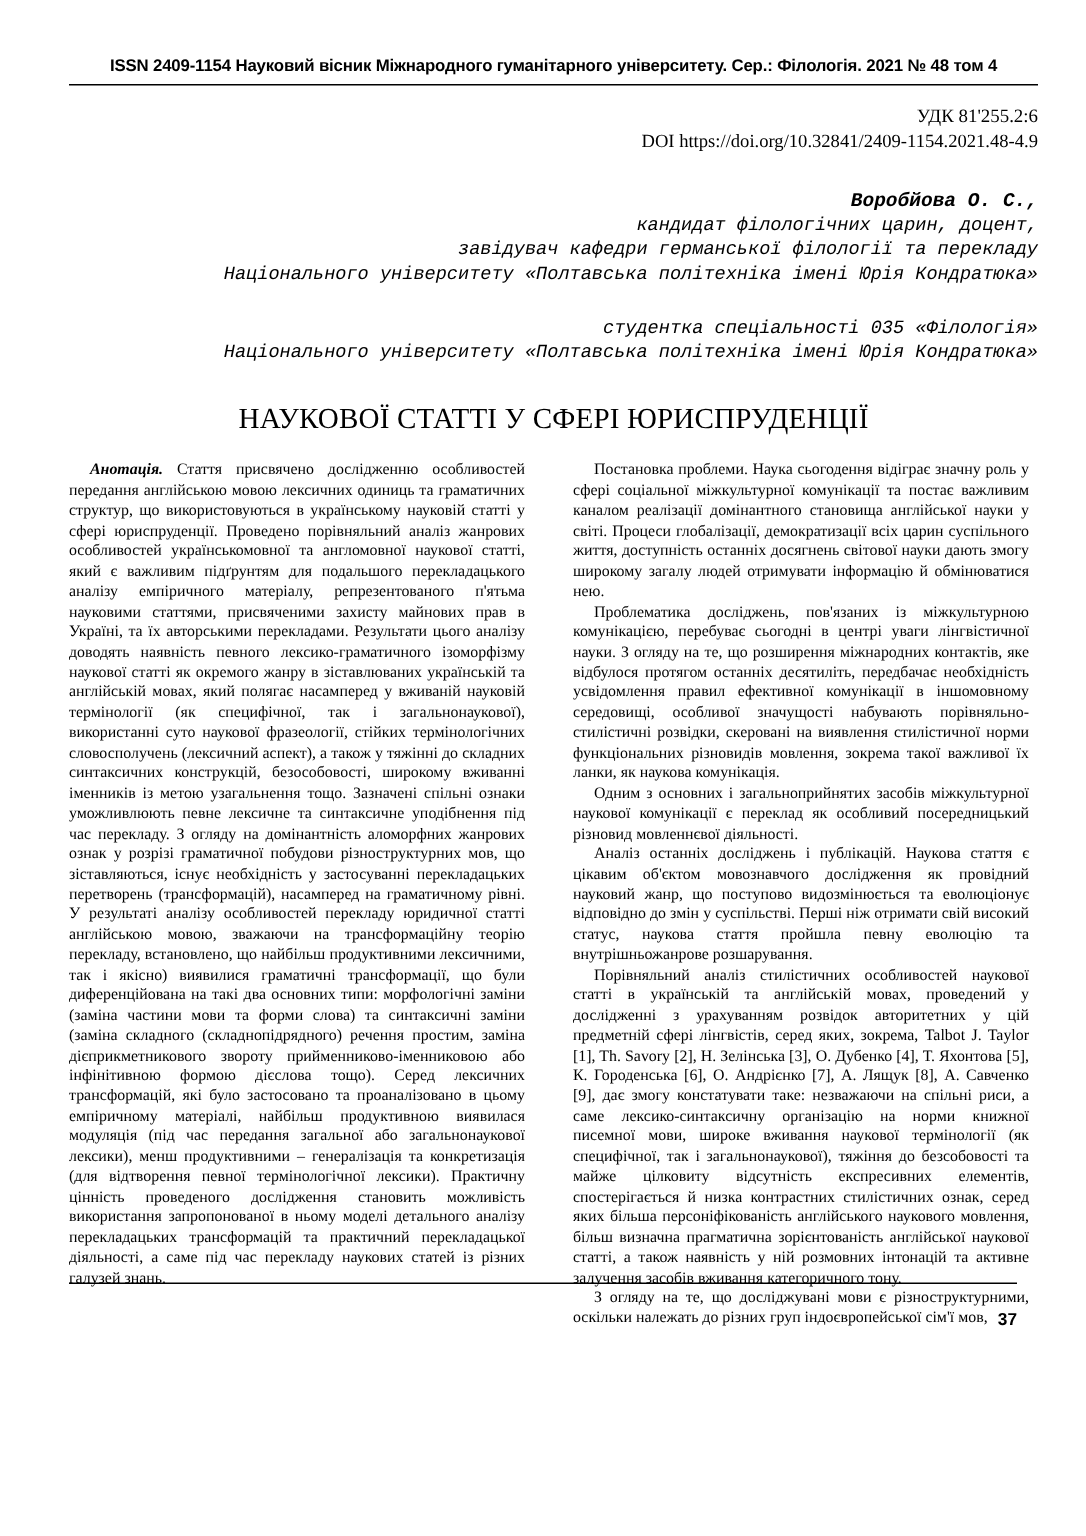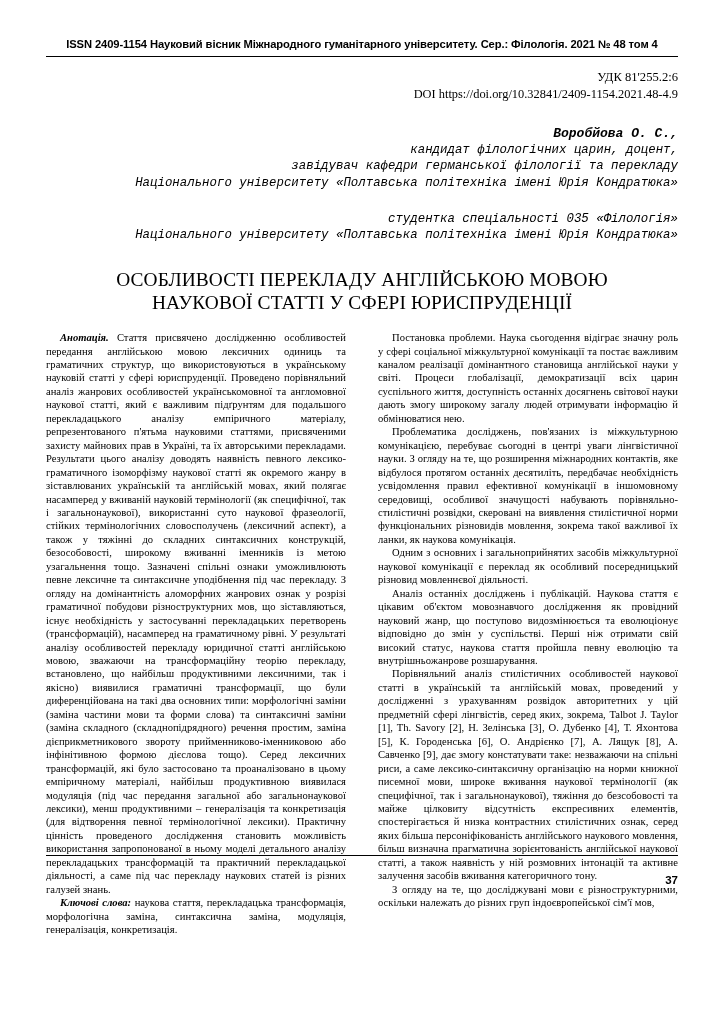--- a/index.html
+++ b/index.html
@@ -13,21 +13,21 @@
     font-family: "Liberation Serif", serif;
     color: #000000;
     position: relative;
     overflow: hidden;
   }
   .page {
     position: relative;
     width: 724px;
     height: 906px;
     box-sizing: border-box;
-    padding: 38px 46px 20px 46px;
+    padding: 38px 32px 20px 46px;
   }
   .running-head {
     font-family: "Liberation Sans", sans-serif;
     font-weight: bold;
     font-size: 11.2px;
     text-align: center;
     letter-spacing: -0.1px;
     white-space: nowrap;
   }
   .rule {
@@ -126,29 +126,27 @@
     <div>завідувач кафедри германської філології та перекладу</div>
     <div>Національного університету «Полтавська політехніка імені Юрія Кондратюка»</div>
   </div>
 
   <div class="author-block second">
     <div>студентка спеціальності 035 «Філологія»</div>
     <div>Національного університету «Полтавська політехніка імені Юрія Кондратюка»</div>
   </div>
 
   <div class="title">
-    <div>ОСОБЛИВОСТІ ПЕРЕКЛАДУ АНГЛІЙСЬКОЮ МОВОЮ</div>
     <div>НАУКОВОЇ СТАТТІ У СФЕРІ ЮРИСПРУДЕНЦІЇ</div>
   </div>
 
   <div class="columns">
 
     <div class="col">
       <p><span class="lead">Анотація.</span><span> Стаття присвячено дослідженню особливостей передання англійською мовою лексичних одиниць та граматичних структур, що використовуються в українському науковій статті у сфері юриспруденції. Проведено порівняльний аналіз жанрових особливостей українськомовної та англомовної наукової статті, який є важливим підґрунтям для подальшого перекладацького аналізу емпіричного матеріалу, репрезентованого п'ятьма науковими статтями, присвяченими захисту майнових прав в Україні, та їх авторськими перекладами. Результати цього аналізу доводять наявність певного лексико-граматичного ізоморфізму наукової статті як окремого жанру в зіставлюваних українській та англійській мовах, який полягає насамперед у вживаній науковій термінології (як специфічної, так і загальнонаукової), використанні суто наукової фразеології, стійких термінологічних словосполучень (лексичний аспект), а також у тяжінні до складних синтаксичних конструкцій, безособовості, широкому вживанні іменників із метою узагальнення тощо. Зазначені спільні ознаки уможливлюють певне лексичне та синтаксичне уподібнення під час перекладу. З огляду на домінантність аломорфних жанрових ознак у розрізі граматичної побудови різноструктурних мов, що зіставляються, існує необхідність у застосуванні перекладацьких перетворень (трансформацій), насамперед на граматичному рівні. У результаті аналізу особливостей перекладу юридичної статті англійською мовою, зважаючи на трансформаційну теорію перекладу, встановлено, що найбільш продуктивними лексичними, так і якісно) виявилися граматичні трансформації, що були диференційована на такі два основних типи: морфологічні заміни (заміна частини мови та форми слова) та синтаксичні заміни (заміна складного (складнопідрядного) речення простим, заміна дієприкметникового звороту прийменниково-іменниковою або інфінітивною формою дієслова тощо). Серед лексичних трансформацій, які було застосовано та проаналізовано в цьому емпіричному матеріалі, найбільш продуктивною виявилася модуляція (під час передання загальної або загальнонаукової лексики), менш продуктивними – генералізація та конкретизація (для відтворення певної термінологічної лексики). Практичну цінність проведеного дослідження становить можливість використання запропонованої в ньому моделі детального аналізу перекладацьких трансформацій та практичний перекладацької діяльності, а саме під час перекладу наукових статей із різних галузей знань.</span></p>
-      <p><span class="lead">Ключові слова:</span><span> наукова стаття, перекладацька трансформація, морфологічна заміна, синтаксична заміна, модуляція, генералізація, конкретизація.</span></p>
     </div>
 
     <div class="col">
       <p><span class="bold">Постановка проблеми.</span><span> Наука сьогодення відіграє значну роль у сфері соціальної міжкультурної комунікації та постає важливим каналом реалізації домінантного становища англійської науки у світі. Процеси глобалізації, демократизації всіх царин суспільного життя, доступність останніх досягнень світової науки дають змогу широкому загалу людей отримувати інформацію й обмінюватися нею.</span></p>
       <p><span>Проблематика досліджень, пов'язаних із міжкультурною комунікацією, перебуває сьогодні в центрі уваги лінгвістичної науки. З огляду на те, що розширення міжнародних контактів, яке відбулося протягом останніх десятиліть, передбачає необхідність усвідомлення правил ефективної комунікації в іншомовному середовищі, особливої значущості набувають порівняльно-стилістичні розвідки, скеровані на виявлення стилістичної норми функціональних різновидів мовлення, зокрема такої важливої їх ланки, як наукова комунікація.</span></p>
       <p><span>Одним з основних і загальноприйнятих засобів міжкультурної наукової комунікації є переклад як особливий посередницький різновид мовленнєвої діяльності.</span></p>
       <p><span class="bold">Аналіз останніх досліджень і публікацій.</span><span> Наукова стаття є цікавим об'єктом мовознавчого дослідження як провідний науковий жанр, що поступово видозмінюється та еволюціонує відповідно до змін у суспільстві. Перші ніж отримати свій високий статус, наукова стаття пройшла певну еволюцію та внутрішньожанрове розшарування.</span></p>
       <p><span>Порівняльний аналіз стилістичних особливостей наукової статті в українській та англійській мовах, проведений у дослідженні з урахуванням розвідок авторитетних у цій предметній сфері лінгвістів, серед яких, зокрема, Talbot J. Taylor [1], Th. Savory [2], Н. Зелінська [3], О. Дубенко [4], Т. Яхонтова [5], К. Городенська [6], О. Андрієнко [7], А. Лящук [8], А. Савченко [9], дає змогу констатувати таке: незважаючи на спільні риси, а саме лексико-синтаксичну організацію на норми книжної писемної мови, широке вживання наукової термінології (як специфічної, так і загальнонаукової), тяжіння до безсобовості та майже цілковиту відсутність експресивних елементів, спостерігається й низка контрастних стилістичних ознак, серед яких більша персоніфікованість англійського наукового мовлення, більш визначна прагматична зорієнтованість англійської наукової статті, а також наявність у ній розмовних інтонацій та активне залучення засобів вживання категоричного тону.</span></p>
       <p><span>З огляду на те, що досліджувані мови є різноструктурними, оскільки належать до різних груп індоєвропейської сім'ї мов,</span></p>
     </div>

